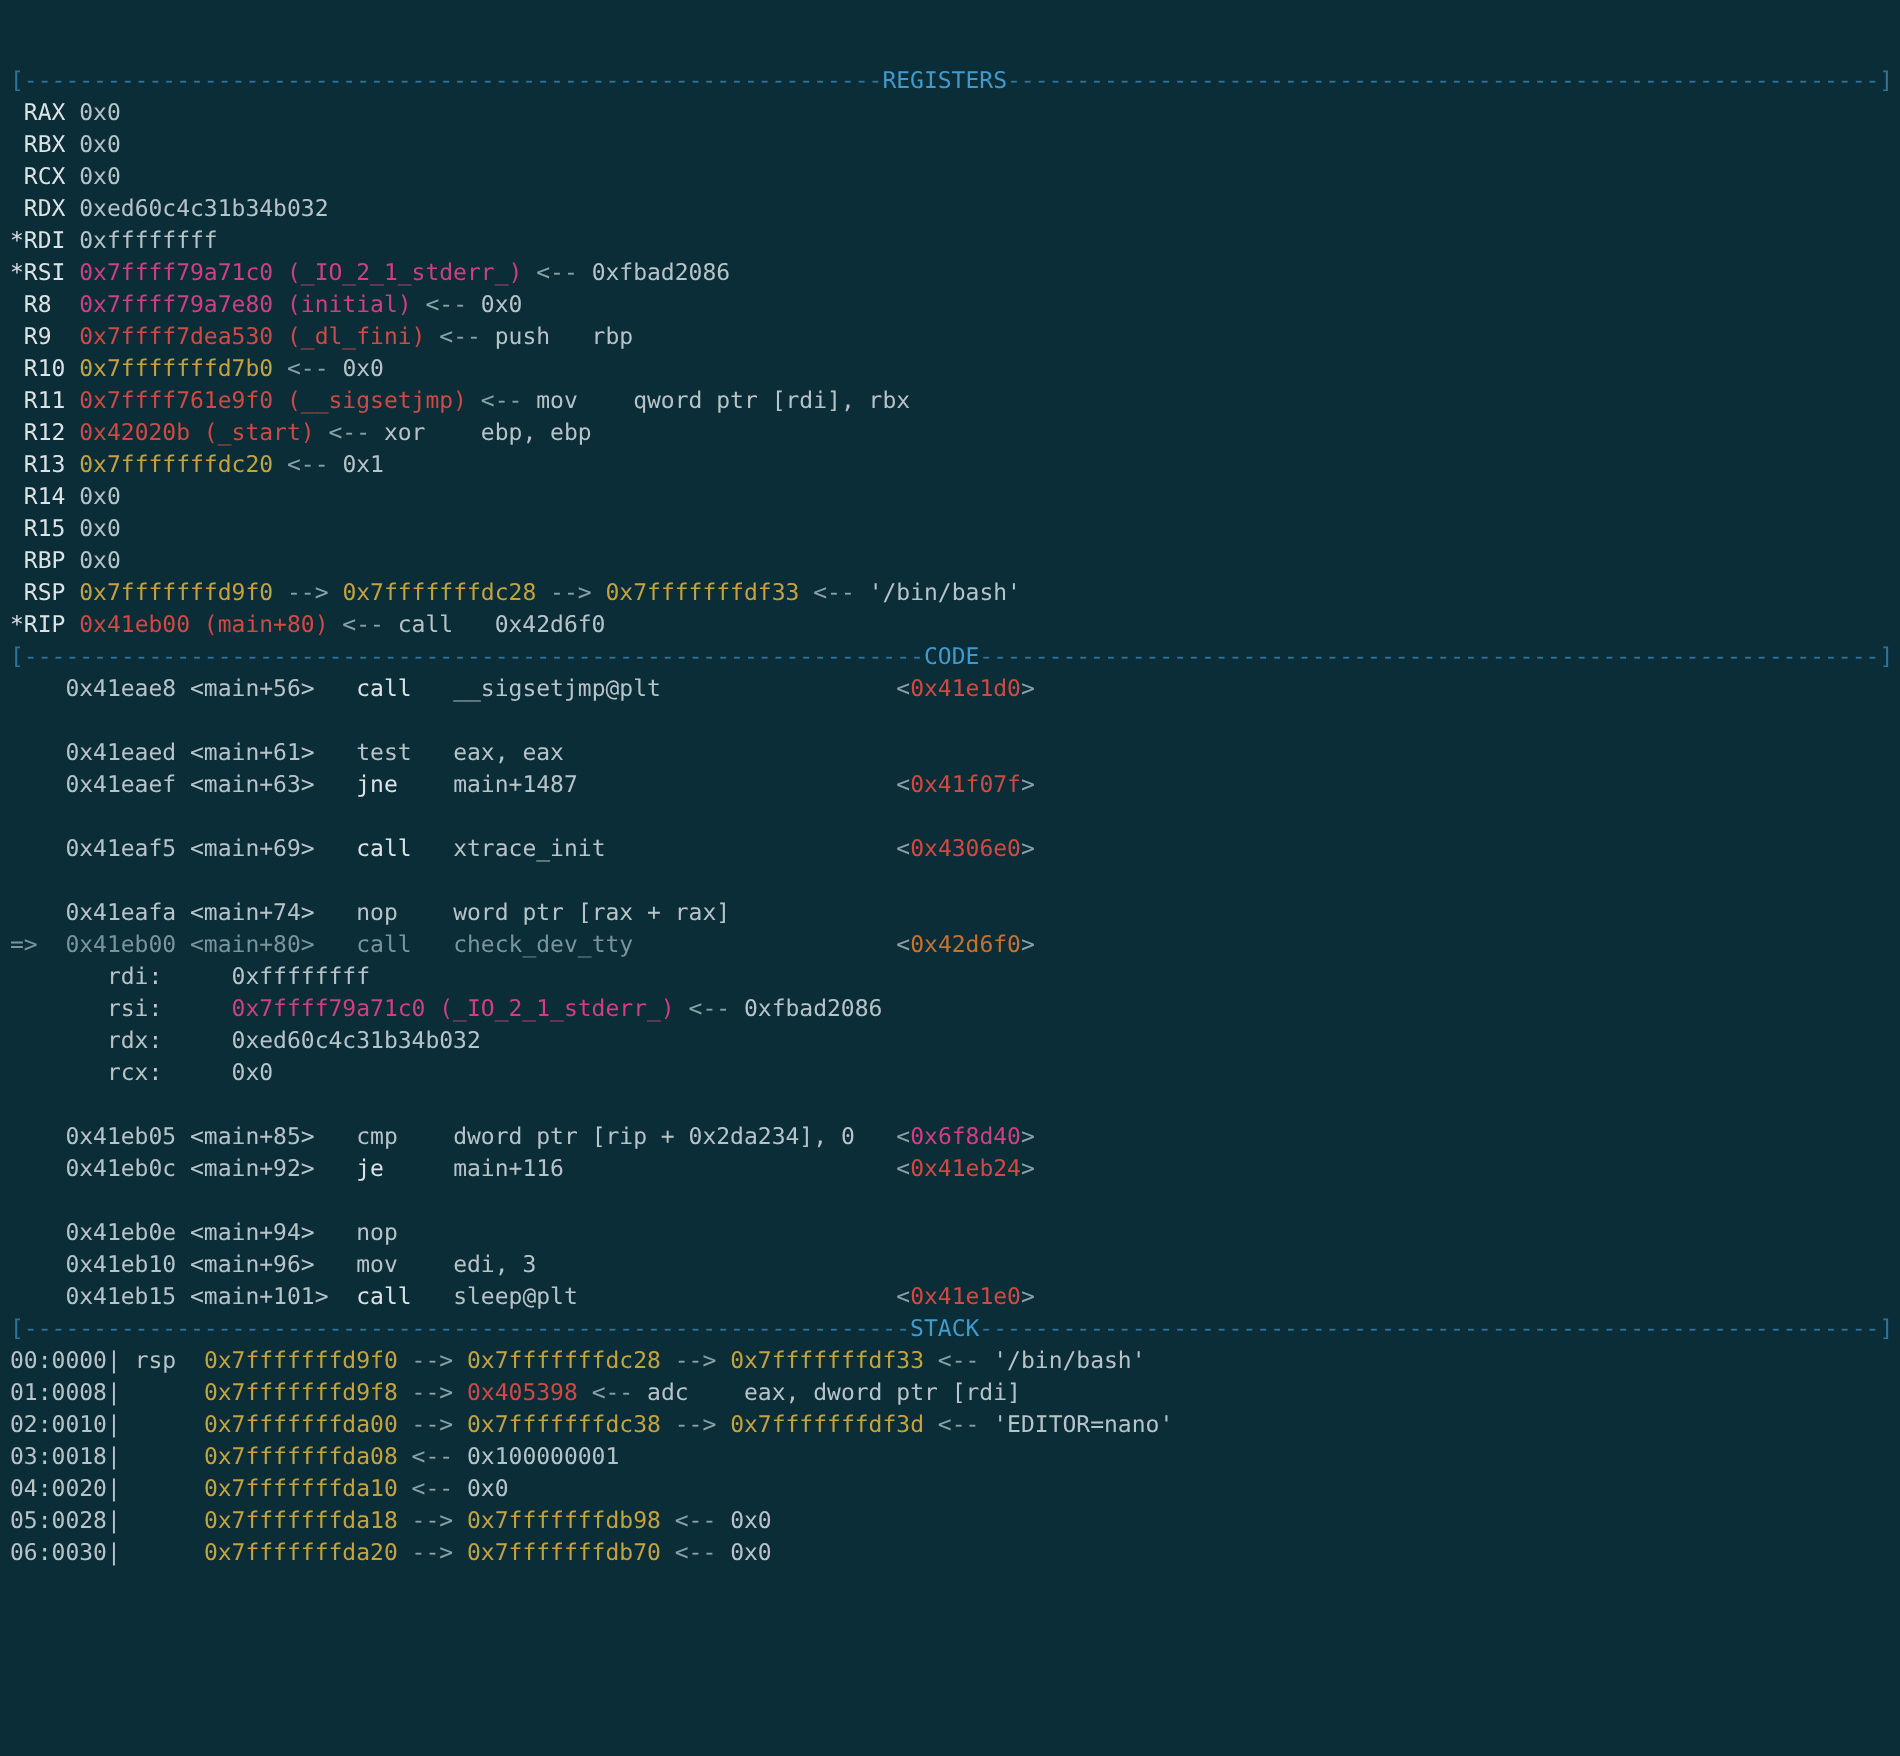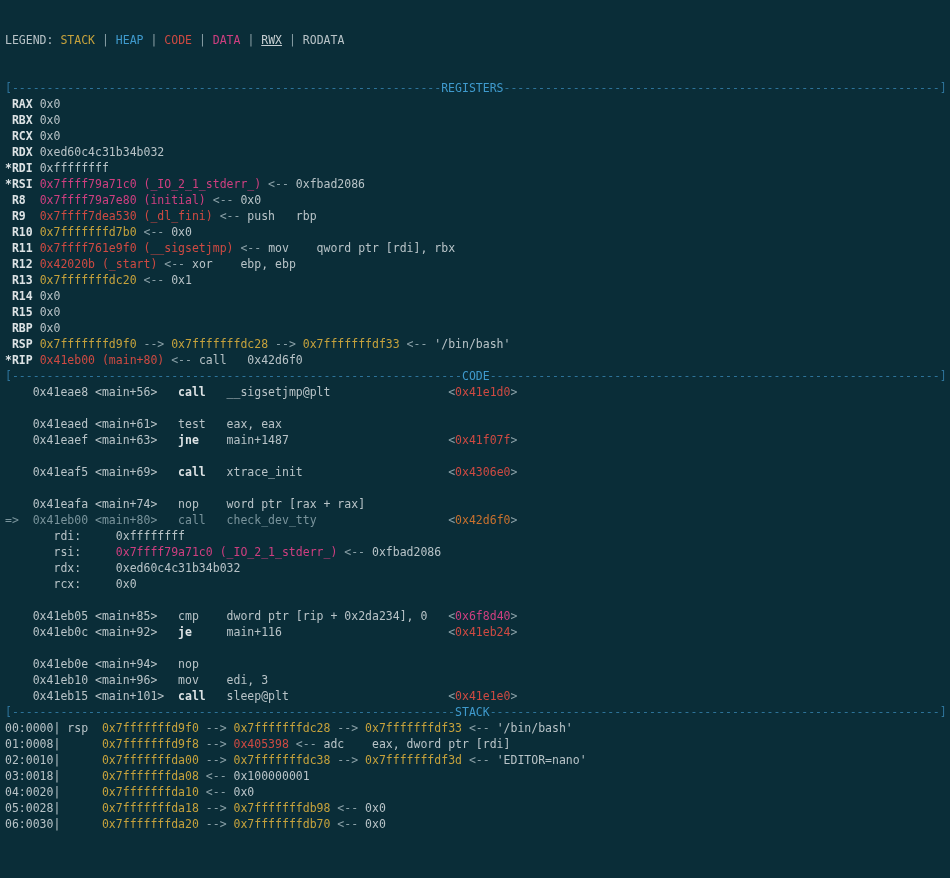--- a/index.html
+++ b/index.html
@@ -9,31 +9,30 @@
     font-size:11.5px;
     line-height:16px;
     white-space:pre;
     padding-left:5px;
     padding-top:0;
     color:var(--fg,#b8c3c7);
   }
   .ln{height:16px;}
   .s-def{color:var(--fg,#b8c3c7);}
   .s-dim{color:var(--dim,#8aa0a7);}
-  .s-b{color:var(--fgb,#dde3e5);font-weight:bold;}
+  .s-b{color:var(--fgb,#dde3e5);font-weight:normal;}
   .s-cur{color:var(--cur,#7a949c);margin-top:25px;}
   .s-y{color:var(--yellow,#c6a23c);}
   .s-gold{color:var(--gold,#c2932e);}
   .s-o{color:var(--orange,#c9712e);}
   .s-r{color:var(--red,#cf4a42);}
   .s-m{color:var(--magenta,#d03f80);}
   .s-bl{color:var(--blue,#3f9acd);}
   .s-bd{color:var(--blue_dim,#2d7399);}
   .s-u{color:var(--ufg,#c6ced1);text-decoration:underline;}
 </style>
 </head>
 <body>
 
 <div class="terminal">
-  <div class="ln" id="legend"><span class="s-def">LEGEND: </span><span class="s-y">STACK</span><span class="s-dim"> | </span><span class="s-bl">HEAP</span><span class="s-dim"> | </span><span class="s-r">CODE</span><span class="s-dim"> | </span><span class="s-m">DATA</span><span class="s-dim"> | </span><span class="s-u">RWX</span><span class="s-dim"> | </span><span class="s-def">RODATA</span></div>
   <div id="sections"><div><div class="ln"><span class="s-bd">[--------------------------------------------------------------</span><span class="s-bl">REGISTERS</span><span class="s-bd">---------------------------------------------------------------]</span></div><div class="ln"><span class="s-b"> RAX </span><span class="s-def">0x0</span></div><div class="ln"><span class="s-b"> RBX </span><span class="s-def">0x0</span></div><div class="ln"><span class="s-b"> RCX </span><span class="s-def">0x0</span></div><div class="ln"><span class="s-b"> RDX </span><span class="s-def">0xed60c4c31b34b032</span></div><div class="ln"><span class="s-b">*RDI </span><span class="s-def">0xffffffff</span></div><div class="ln"><span class="s-b">*RSI </span><span class="s-m">0x7ffff79a71c0 (_IO_2_1_stderr_)</span><span class="s-dim"> &lt;-- </span><span class="s-def">0xfbad2086</span></div><div class="ln"><span class="s-b"> R8  </span><span class="s-m">0x7ffff79a7e80 (initial)</span><span class="s-dim"> &lt;-- </span><span class="s-def">0x0</span></div><div class="ln"><span class="s-b"> R9  </span><span class="s-r">0x7ffff7dea530 (_dl_fini)</span><span class="s-dim"> &lt;-- </span><span class="s-def">push   rbp</span></div><div class="ln"><span class="s-b"> R10 </span><span class="s-y">0x7fffffffd7b0</span><span class="s-dim"> &lt;-- </span><span class="s-def">0x0</span></div><div class="ln"><span class="s-b"> R11 </span><span class="s-r">0x7ffff761e9f0 (__sigsetjmp)</span><span class="s-dim"> &lt;-- </span><span class="s-def">mov    qword ptr [rdi], rbx</span></div><div class="ln"><span class="s-b"> R12 </span><span class="s-r">0x42020b (_start)</span><span class="s-dim"> &lt;-- </span><span class="s-def">xor    ebp, ebp</span></div><div class="ln"><span class="s-b"> R13 </span><span class="s-y">0x7fffffffdc20</span><span class="s-dim"> &lt;-- </span><span class="s-def">0x1</span></div><div class="ln"><span class="s-b"> R14 </span><span class="s-def">0x0</span></div><div class="ln"><span class="s-b"> R15 </span><span class="s-def">0x0</span></div><div class="ln"><span class="s-b"> RBP </span><span class="s-def">0x0</span></div><div class="ln"><span class="s-b"> RSP </span><span class="s-y">0x7fffffffd9f0</span><span class="s-dim"> --&gt; </span><span class="s-y">0x7fffffffdc28</span><span class="s-dim"> --&gt; </span><span class="s-y">0x7fffffffdf33</span><span class="s-dim"> &lt;-- </span><span class="s-def">'/bin/bash'</span></div><div class="ln"><span class="s-b">*RIP </span><span class="s-r">0x41eb00 (main+80)</span><span class="s-dim"> &lt;-- </span><span class="s-def">call   0x42d6f0</span></div></div><div><div class="ln"><span class="s-bd">[-----------------------------------------------------------------</span><span class="s-bl">CODE</span><span class="s-bd">-----------------------------------------------------------------]</span></div><div class="ln"><span class="s-def">    0x41eae8 &lt;main+56&gt;   </span><span class="s-b">call</span><span class="s-def">   </span><span class="s-def">__sigsetjmp@plt</span><span class="s-def">                 </span><span class="s-dim">&lt;</span><span class="s-r">0x41e1d0</span><span class="s-dim">&gt;</span></div><div class="ln"></div><div class="ln"><span class="s-def">    0x41eaed &lt;main+61&gt;   </span><span class="s-def">test</span><span class="s-def">   </span><span class="s-def">eax, eax</span></div><div class="ln"><span class="s-def">    0x41eaef &lt;main+63&gt;   </span><span class="s-b">jne</span><span class="s-def">    </span><span class="s-def">main+1487</span><span class="s-def">                       </span><span class="s-dim">&lt;</span><span class="s-r">0x41f07f</span><span class="s-dim">&gt;</span></div><div class="ln"></div><div class="ln"><span class="s-def">    0x41eaf5 &lt;main+69&gt;   </span><span class="s-b">call</span><span class="s-def">   </span><span class="s-def">xtrace_init</span><span class="s-def">                     </span><span class="s-dim">&lt;</span><span class="s-r">0x4306e0</span><span class="s-dim">&gt;</span></div><div class="ln"></div><div class="ln"><span class="s-def">    0x41eafa &lt;main+74&gt;   </span><span class="s-def">nop</span><span class="s-def">    </span><span class="s-def">word ptr [rax + rax]</span></div><div class="ln"><span class="s-cur">=&gt;  0x41eb00 &lt;main+80&gt;   </span><span class="s-cur">call</span><span class="s-cur">   </span><span class="s-cur">check_dev_tty</span><span class="s-cur">                   </span><span class="s-dim">&lt;</span><span class="s-o">0x42d6f0</span><span class="s-dim">&gt;</span></div><div class="ln"><span class="s-def">       rdi:     </span><span class="s-def">0xffffffff</span></div><div class="ln"><span class="s-def">       rsi:     </span><span class="s-m">0x7ffff79a71c0 (_IO_2_1_stderr_)</span><span class="s-dim"> &lt;-- </span><span class="s-def">0xfbad2086</span></div><div class="ln"><span class="s-def">       rdx:     </span><span class="s-def">0xed60c4c31b34b032</span></div><div class="ln"><span class="s-def">       rcx:     </span><span class="s-def">0x0</span></div><div class="ln"></div><div class="ln"><span class="s-def">    0x41eb05 &lt;main+85&gt;   </span><span class="s-def">cmp</span><span class="s-def">    </span><span class="s-def">dword ptr [rip + 0x2da234], 0</span><span class="s-def">   </span><span class="s-dim">&lt;</span><span class="s-m">0x6f8d40</span><span class="s-dim">&gt;</span></div><div class="ln"><span class="s-def">    0x41eb0c &lt;main+92&gt;   </span><span class="s-b">je</span><span class="s-def">     </span><span class="s-def">main+116</span><span class="s-def">                        </span><span class="s-dim">&lt;</span><span class="s-r">0x41eb24</span><span class="s-dim">&gt;</span></div><div class="ln"></div><div class="ln"><span class="s-def">    0x41eb0e &lt;main+94&gt;   </span><span class="s-def">nop</span></div><div class="ln"><span class="s-def">    0x41eb10 &lt;main+96&gt;   </span><span class="s-def">mov</span><span class="s-def">    </span><span class="s-def">edi, 3</span></div><div class="ln"><span class="s-def">    0x41eb15 &lt;main+101&gt;  </span><span class="s-b">call</span><span class="s-def">   </span><span class="s-def">sleep@plt</span><span class="s-def">                       </span><span class="s-dim">&lt;</span><span class="s-r">0x41e1e0</span><span class="s-dim">&gt;</span></div></div><div><div class="ln"><span class="s-bd">[----------------------------------------------------------------</span><span class="s-bl">STACK</span><span class="s-bd">-----------------------------------------------------------------]</span></div><div class="ln"><span class="s-def">00:0000| </span><span class="s-def">rsp  </span><span class="s-y">0x7fffffffd9f0</span><span class="s-dim"> --&gt; </span><span class="s-y">0x7fffffffdc28</span><span class="s-dim"> --&gt; </span><span class="s-y">0x7fffffffdf33</span><span class="s-dim"> &lt;-- </span><span class="s-def">'/bin/bash'</span></div><div class="ln"><span class="s-def">01:0008|      </span><span class="s-y">0x7fffffffd9f8</span><span class="s-dim"> --&gt; </span><span class="s-r">0x405398</span><span class="s-dim"> &lt;-- </span><span class="s-def">adc    eax, dword ptr [rdi]</span></div><div class="ln"><span class="s-def">02:0010|      </span><span class="s-y">0x7fffffffda00</span><span class="s-dim"> --&gt; </span><span class="s-y">0x7fffffffdc38</span><span class="s-dim"> --&gt; </span><span class="s-y">0x7fffffffdf3d</span><span class="s-dim"> &lt;-- </span><span class="s-def">'EDITOR=nano'</span></div><div class="ln"><span class="s-def">03:0018|      </span><span class="s-y">0x7fffffffda08</span><span class="s-dim"> &lt;-- </span><span class="s-def">0x100000001</span></div><div class="ln"><span class="s-def">04:0020|      </span><span class="s-y">0x7fffffffda10</span><span class="s-dim"> &lt;-- </span><span class="s-def">0x0</span></div><div class="ln"><span class="s-def">05:0028|      </span><span class="s-y">0x7fffffffda18</span><span class="s-dim"> --&gt; </span><span class="s-y">0x7fffffffdb98</span><span class="s-dim"> &lt;-- </span><span class="s-def">0x0</span></div><div class="ln"><span class="s-def">06:0030|      </span><span class="s-y">0x7fffffffda20</span><span class="s-dim"> --&gt; </span><span class="s-y">0x7fffffffdb70</span><span class="s-dim"> &lt;-- </span><span class="s-def">0x0</span></div></div></div>
   
 </div>
 
 </body></html>

